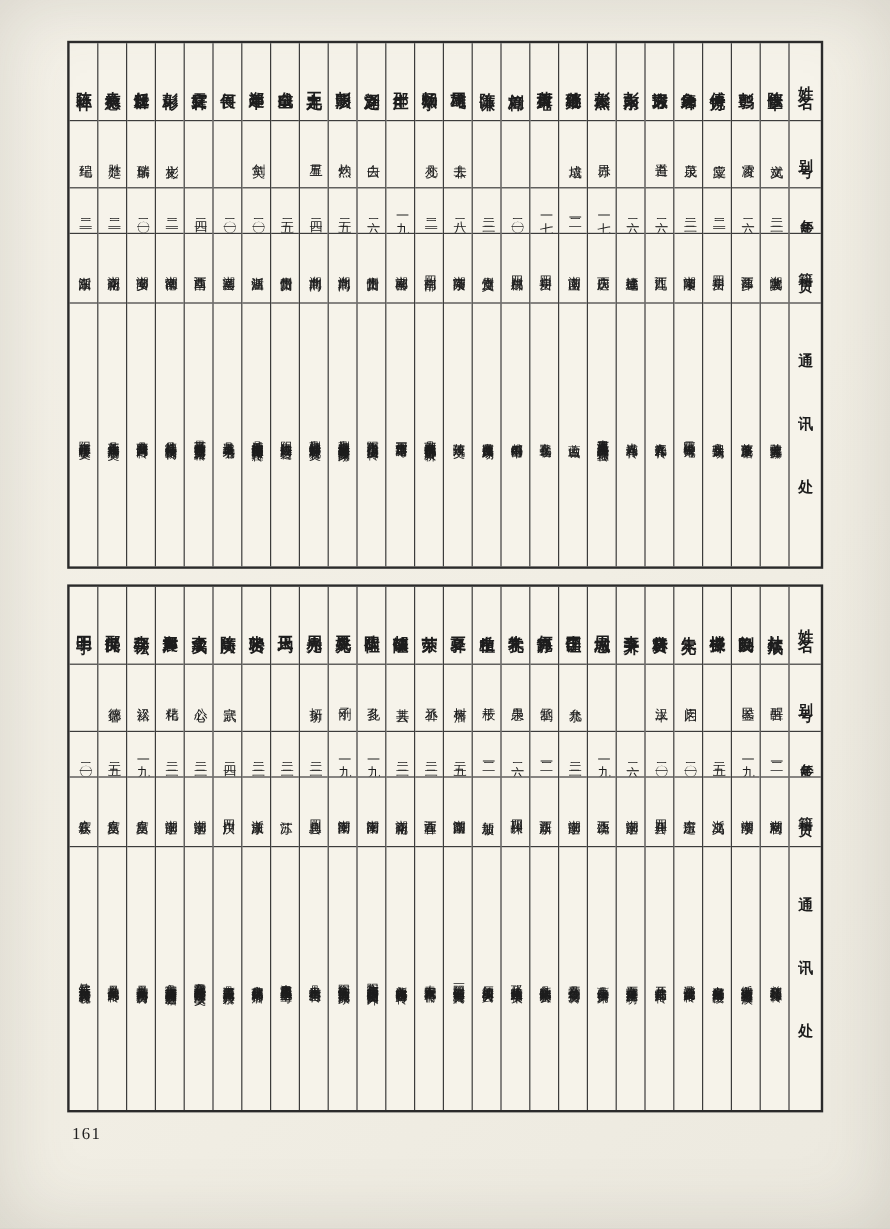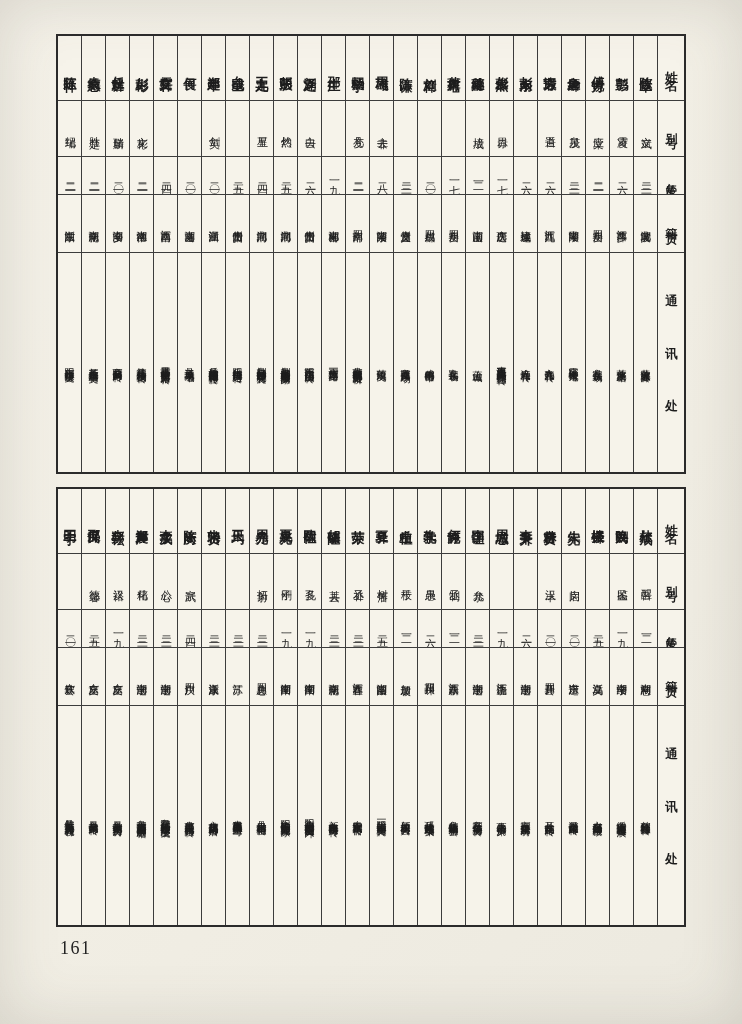--- a/index.html
+++ b/index.html
@@ -48,21 +48,21 @@
   .addr   { font-size:10px; line-height:1.12; }
   
   .hl { writing-mode:vertical-rl; text-orientation:upright; font-weight:bold; }
   .hl-name   { font-size:13px; letter-spacing:0.55em; }
   .hl-alias  { font-size:12px; letter-spacing:0.45em; }
   .hl-age    { font-size:11px; letter-spacing:0.1em; }
   .hl-native { font-size:12px; letter-spacing:0.45em; }
   .hl-addr   { font-size:12.5px; letter-spacing:4.2em; }
   .page-number {
     position:absolute; left:60px; top:938px;
-    font-size:18px; letter-spacing:0.08em; color:#222;
+    font-size:14px; letter-spacing:0.08em; color:#222;
   }
   
   .scan-edge {
     position:absolute; inset:0; pointer-events:none;
     box-shadow:inset 0 0 60px rgba(90,85,70,0.18);
   }
 </style>
 </head>
 <body>
 

